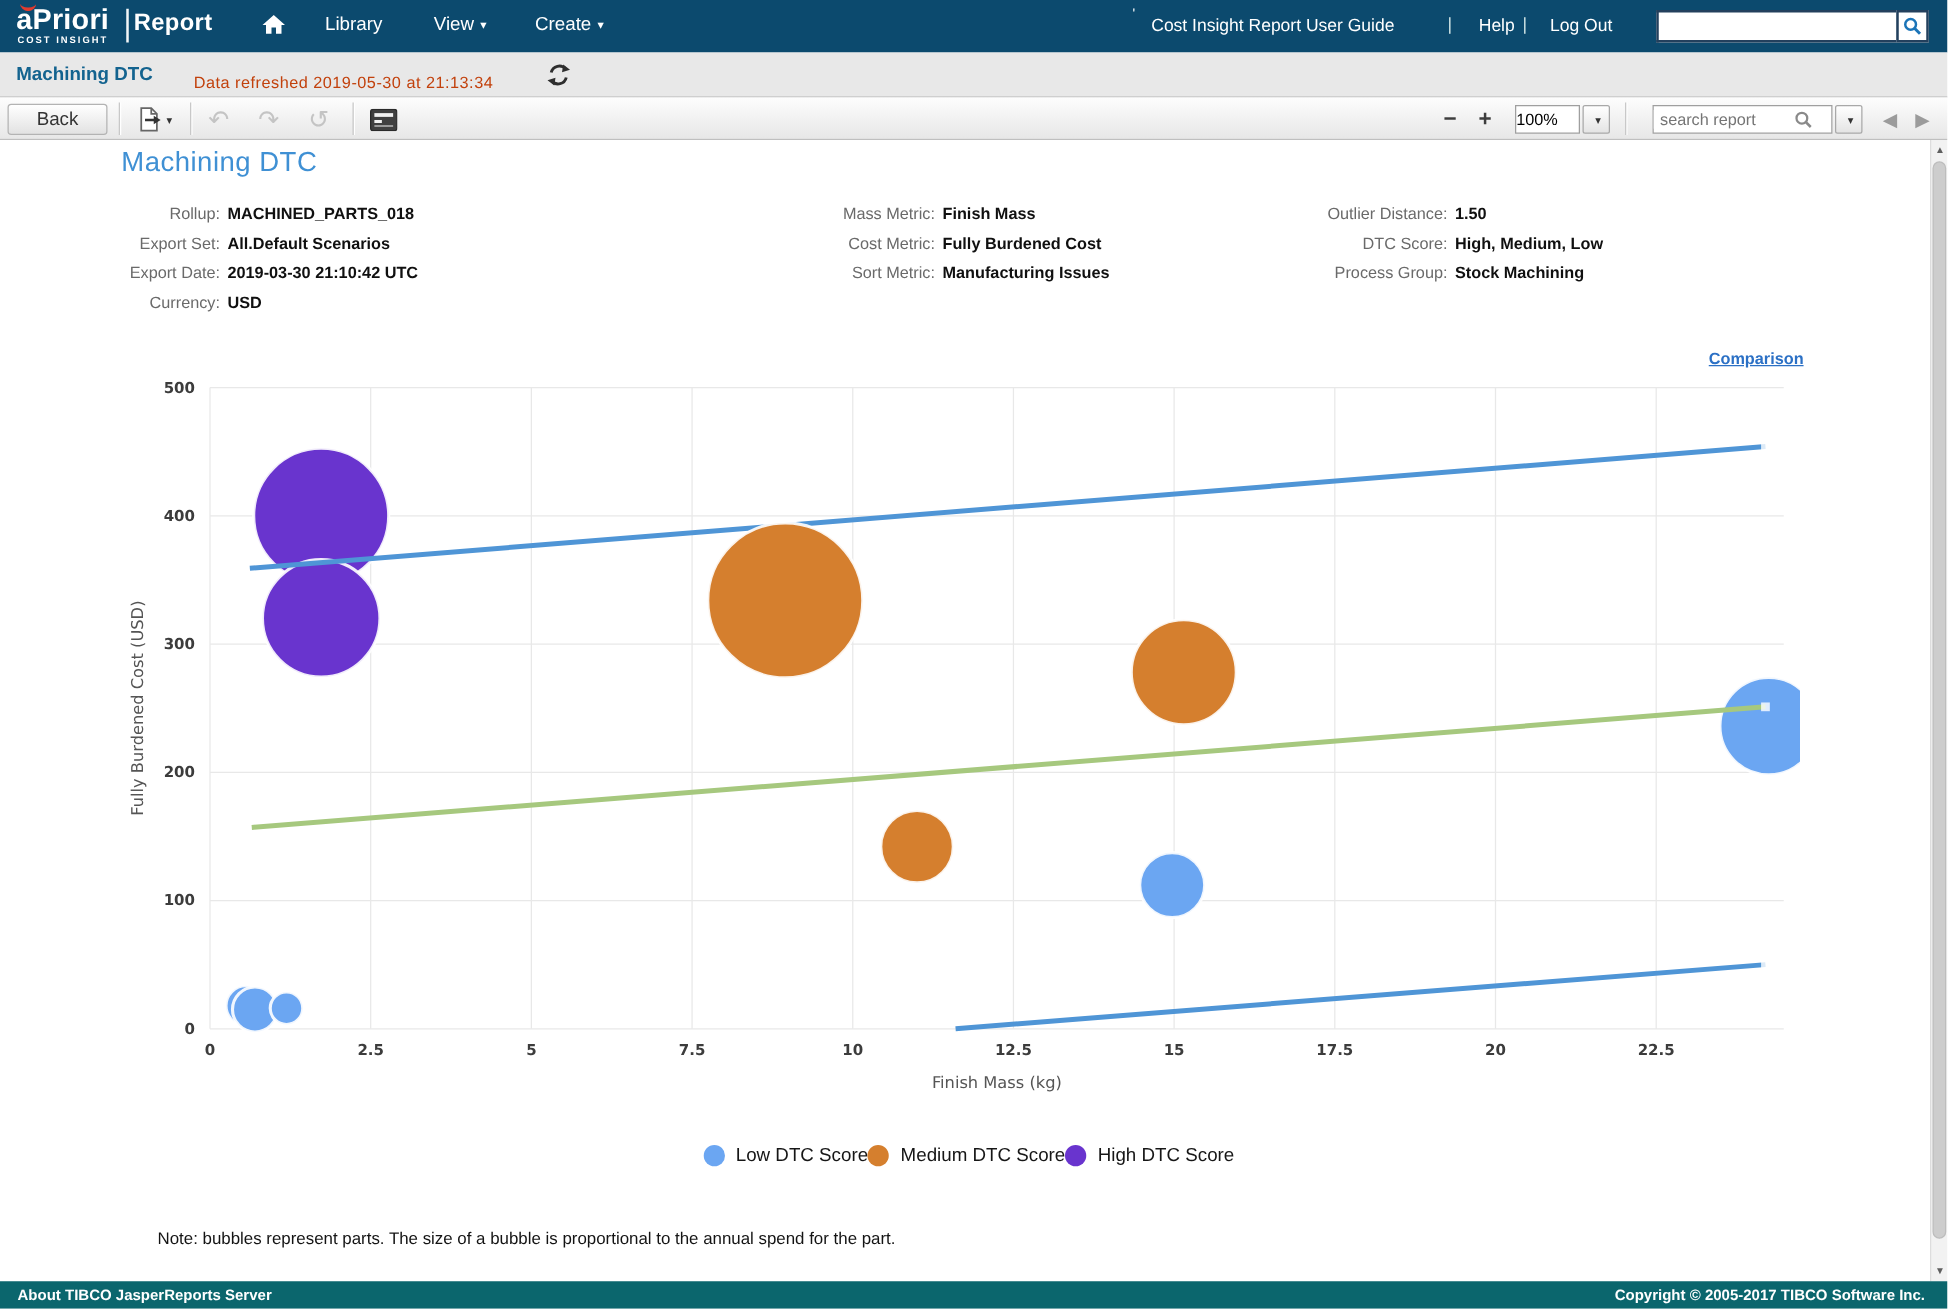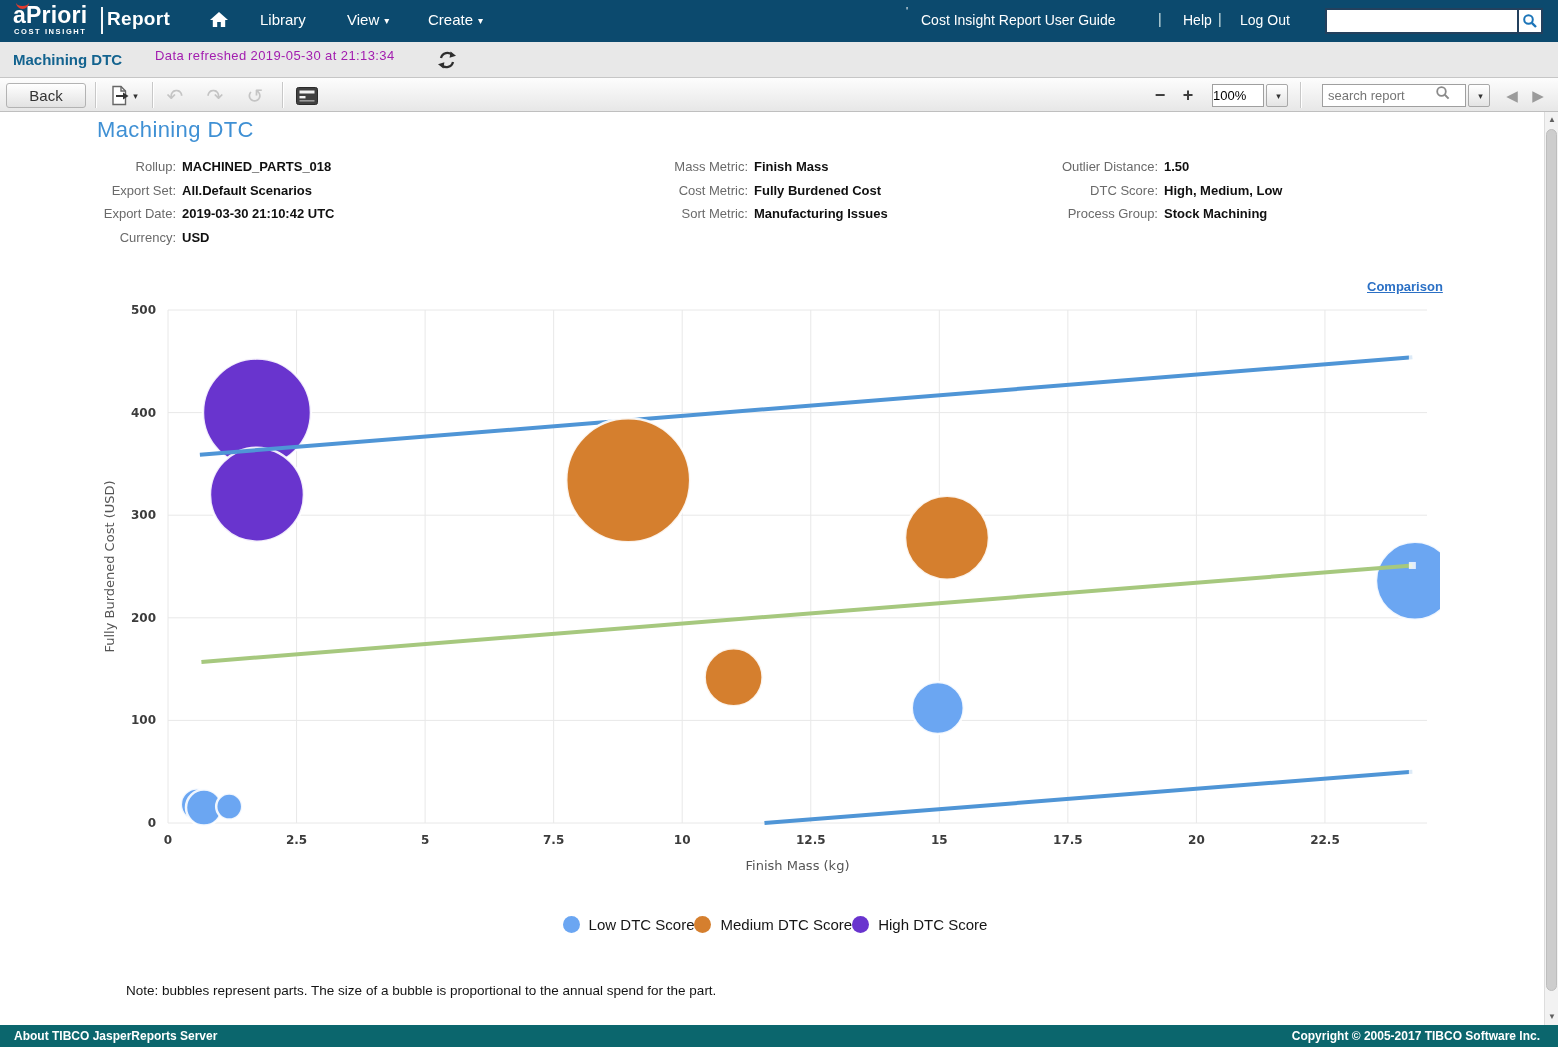--- a/index.html
+++ b/index.html
@@ -17,53 +17,53 @@
   .nav-caret{font-size:10px;margin-left:5px;vertical-align:1px}
   .nav-right{font-size:14px;top:12px}
   .nav-sep{position:absolute;top:11px;font-size:14px;color:#cfe3e4}
   #nav-home{left:209px;top:10px}
   #nav-search-input{position:absolute;left:1325px;top:8px;width:192px;height:26px;border:2px solid #23405d;background:#fff;outline:none;font-size:13px;padding:0 5px;border-right:none}
   #nav-search-btn{position:absolute;left:1517px;top:8px;width:26px;height:26px;border:2px solid #23405d;background:#fff;display:flex;align-items:center;justify-content:center;cursor:pointer}
 
   
   #tabbar{position:absolute;left:0;top:42px;width:1558px;height:36px;background:#e8e8e8;border-bottom:1px solid #c6c6c6}
   #tab-title{position:absolute;left:13px;top:9px;font-size:15px;font-weight:bold;color:#13638f}
-  #tab-refreshed{position:absolute;left:155px;top:6px;font-size:13px;color:#a21caf;letter-spacing:.4px}
+  #tab-refreshed{position:absolute;left:155px;top:16px;font-size:13px;color:#c2410c;letter-spacing:.4px}
   #tab-refresh{position:absolute;left:436px;top:7px;width:22px;height:22px;cursor:pointer}
 
   
   #toolbar{position:absolute;left:0;top:78px;width:1558px;height:34px;background:linear-gradient(#fdfdfd,#e7e7e7);border-bottom:1px solid #bfbfbf}
   .tb-sep{position:absolute;top:4px;width:1px;height:26px;background:#c8c8c8;box-shadow:1px 0 0 #fff}
   .tb-btn{position:absolute;top:5px;height:25px;display:flex;align-items:center;justify-content:center;cursor:pointer;border-radius:3px}
   #tb-back{left:6px;width:80px;border:1px solid #b3b3b3;background:linear-gradient(#ffffff,#e2e2e2);font-size:15px;color:#333}
   #tb-export{left:101px;width:46px}
   .tb-caret{font-size:9px;color:#333;margin-left:3px}
   .tb-ghost{font-size:20px;color:#c4c4c4;width:38px}
   #tb-undo{left:156px}#tb-redo{left:196px}#tb-revert{left:236px}
   #tb-panel{left:289px;width:36px}
   #tb-minus{left:1148px;width:24px;font-size:18px;font-weight:bold;color:#3d3d3d}
   #tb-plus{left:1176px;width:24px;font-size:18px;font-weight:bold;color:#3d3d3d}
   #tb-zoombox{position:absolute;left:1212px;top:6px;width:52px;height:23px;border:1px solid #9f9f9f;background:#fff;font-size:13px;padding:0 0;outline:none}
   #tb-zoomcaret{left:1266px;top:6px;width:22px;height:23px;border:1px solid #a8a8a8;background:linear-gradient(#fff,#e4e4e4)}
-  #tb-searchbox{position:absolute;left:1322px;top:6px;width:144px;height:23px;border:1px solid #9f9f9f;background:#fff;display:flex;}
+  #tb-searchbox{position:absolute;left:1322px;top:6px;width:144px;height:23px;border:1px solid #9f9f9f;background:#fff;display:flex;align-items:center}
   #tb-search-input{border:none;outline:none;width:112px;font-size:13px;padding:0 5px;color:#333}
   #tb-searchcaret{left:1468px;top:6px;width:22px;height:23px;border:1px solid #a8a8a8;background:linear-gradient(#fff,#e4e4e4)}
   .tb-arrow{font-size:15px;color:#9b9b9b;width:20px}
   #tb-prev{left:1502px}#tb-next{left:1528px}
 
   
   #vscroll{position:absolute;left:1544px;top:112px;width:14px;height:913px;background:#f2f2f2;border-left:1px solid #ddd}
   .vs-arrow{position:absolute;left:0;width:14px;height:16px;font-size:8px;color:#5f5f5f;text-align:center;line-height:16px;cursor:pointer}
   #vs-up{top:0}#vs-down{bottom:0}
   #vs-thumb{position:absolute;left:1px;top:17px;width:11px;height:862px;background:#cdcdcd;border:1px solid #bdbdbd;border-radius:6px;cursor:grab}
 
   
   #report-title{position:absolute;left:97px;top:117px;font-size:22px;color:#3f90d4;letter-spacing:.4px}
   .meta-col{position:absolute;font-size:13px}
-  .meta-row{display:flex;height:23.5px;align-items:flex-start}
+  .meta-row{display:flex;height:23.5px;align-items:center}
   .meta-label{color:#6a6a6a;text-align:right;white-space:nowrap}
   .meta-value{font-weight:bold;color:#101010;margin-left:6px;white-space:nowrap}
   #meta-col1{left:60px;top:159px}.c1 .meta-label{width:116px}
   #meta-col2{left:610px;top:159px}.c2 .meta-label{width:138px}
   #meta-col3{left:960px;top:159px}.c3 .meta-label{width:198px}
   #comparison-link{position:absolute;left:1367px;top:279px;font-size:13px;font-weight:bold;color:#2b70c5;text-decoration:underline;cursor:pointer}
 
   #chart-svg{position:absolute;left:100px;top:300px}
   #legend{position:absolute;left:100px;top:916px;width:1350px;display:flex;justify-content:center;align-items:center;}
   .legend-item{display:flex;align-items:center;gap:9px}

